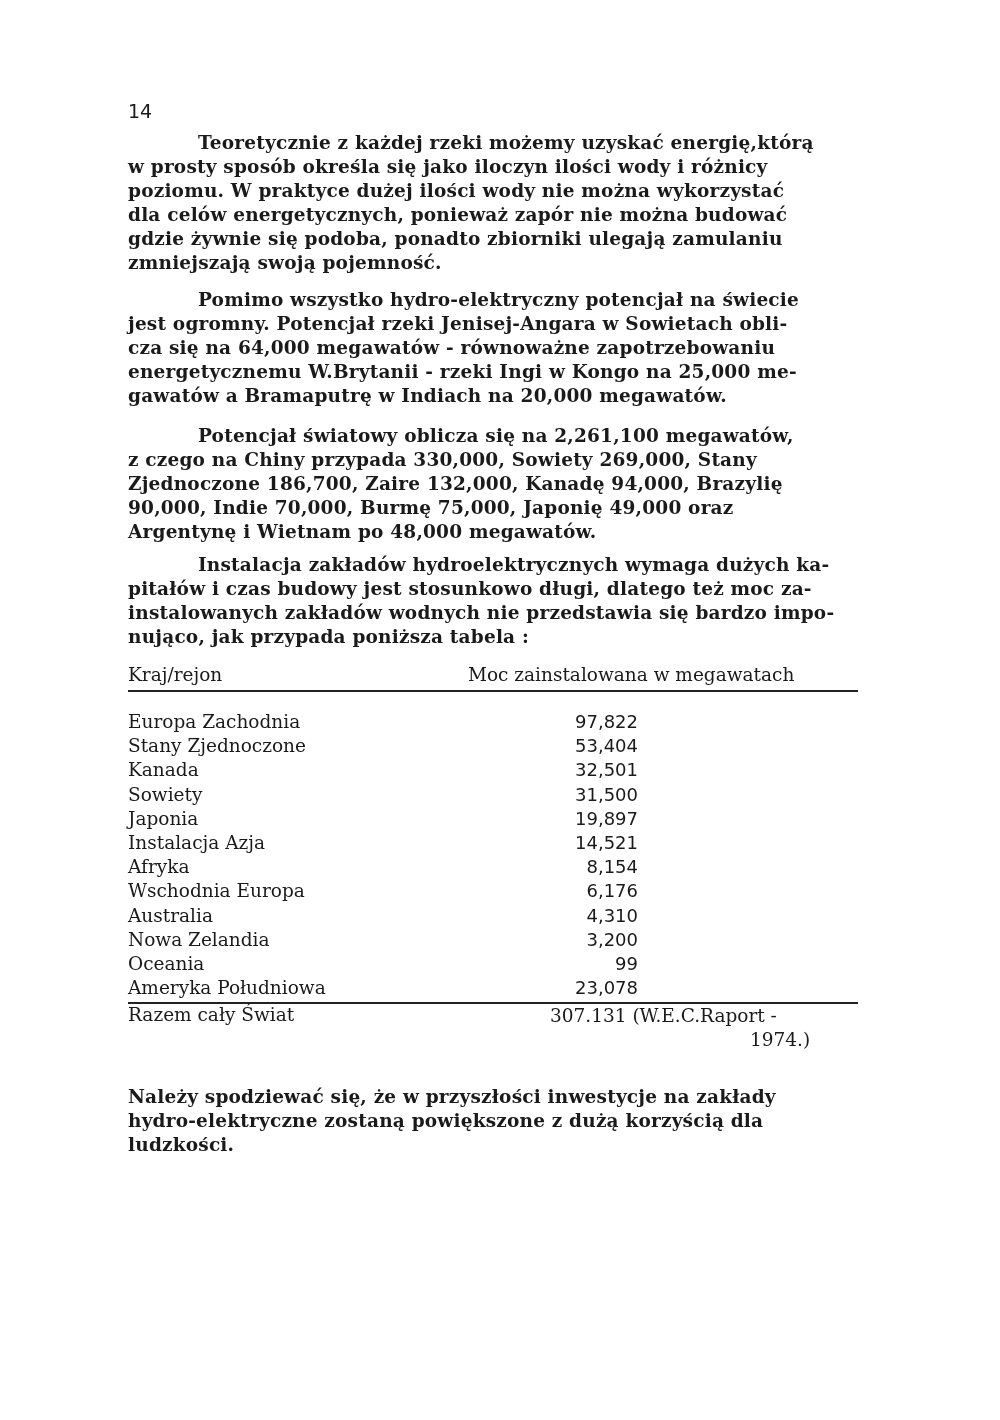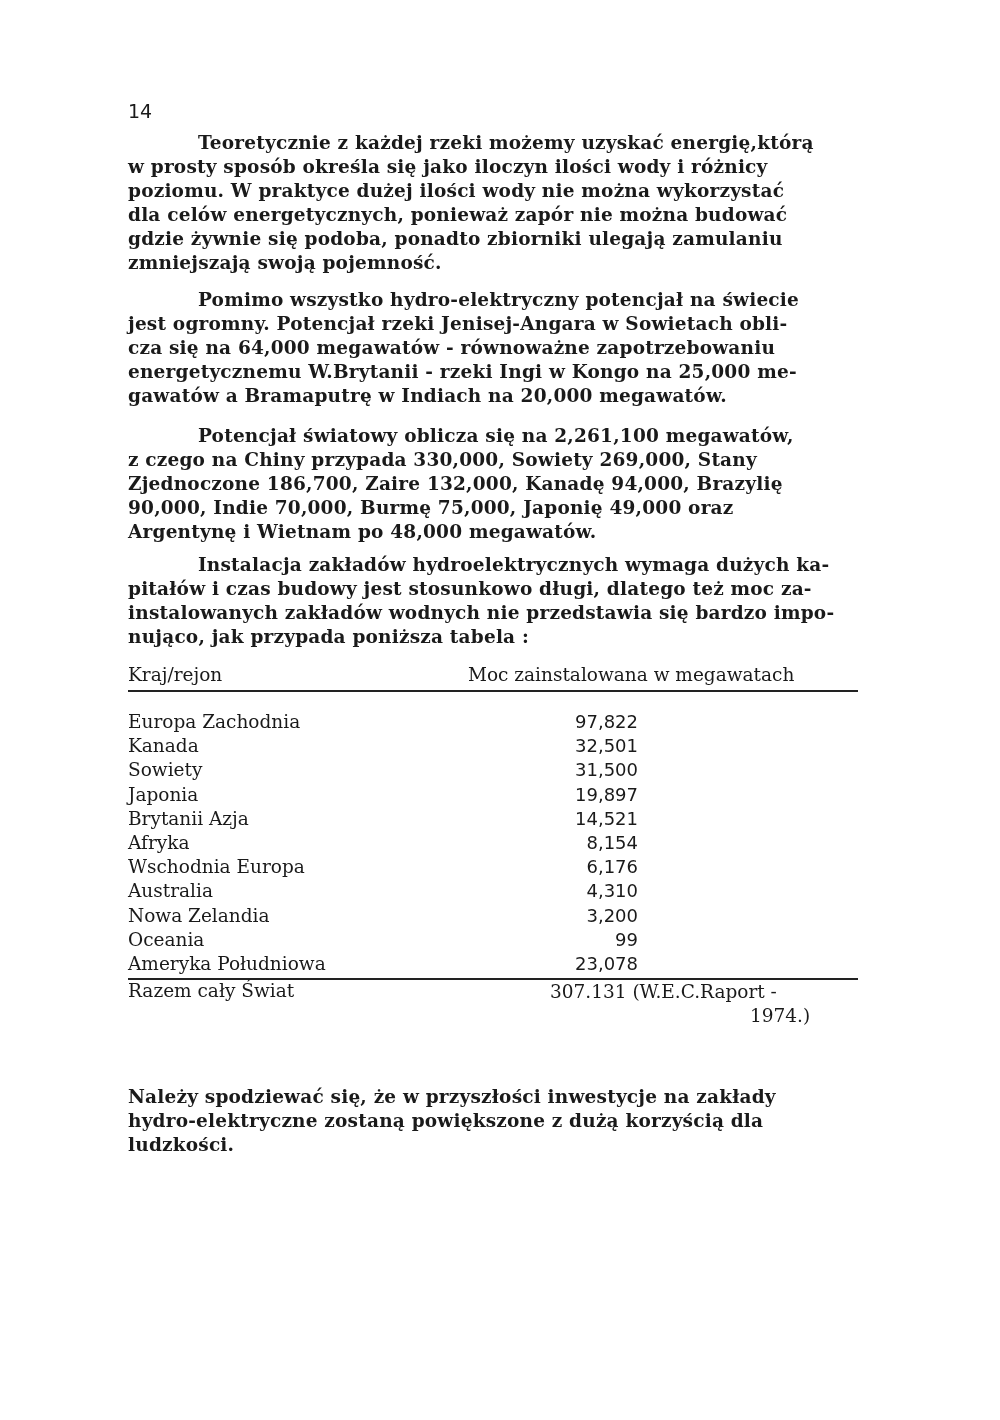--- a/index.html
+++ b/index.html
@@ -73,33 +73,37 @@
   <div class="thead">
     <span class="c1">Kraj/rejon</span>
     <span class="c2">Moc zainstalowana w megawatach</span>
   </div>
   <div class="rows">
     <div class="row">
         <span class="name">Europa Zachodnia</span>
         <span class="val">97,822</span>
       </div>
     <div class="row">
+        <span class="name">Stany Zjednoczone</span>
+        <span class="val">53,404</span>
+      </div>
+    <div class="row">
         <span class="name">Kanada</span>
         <span class="val">32,501</span>
       </div>
     <div class="row">
         <span class="name">Sowiety</span>
         <span class="val">31,500</span>
       </div>
     <div class="row">
         <span class="name">Japonia</span>
         <span class="val">19,897</span>
       </div>
     <div class="row">
-        <span class="name">Brytanii Azja</span>
+        <span class="name">Instalacja Azja</span>
         <span class="val">14,521</span>
       </div>
     <div class="row">
         <span class="name">Afryka</span>
         <span class="val">8,154</span>
       </div>
     <div class="row">
         <span class="name">Wschodnia Europa</span>
         <span class="val">6,176</span>
       </div>

